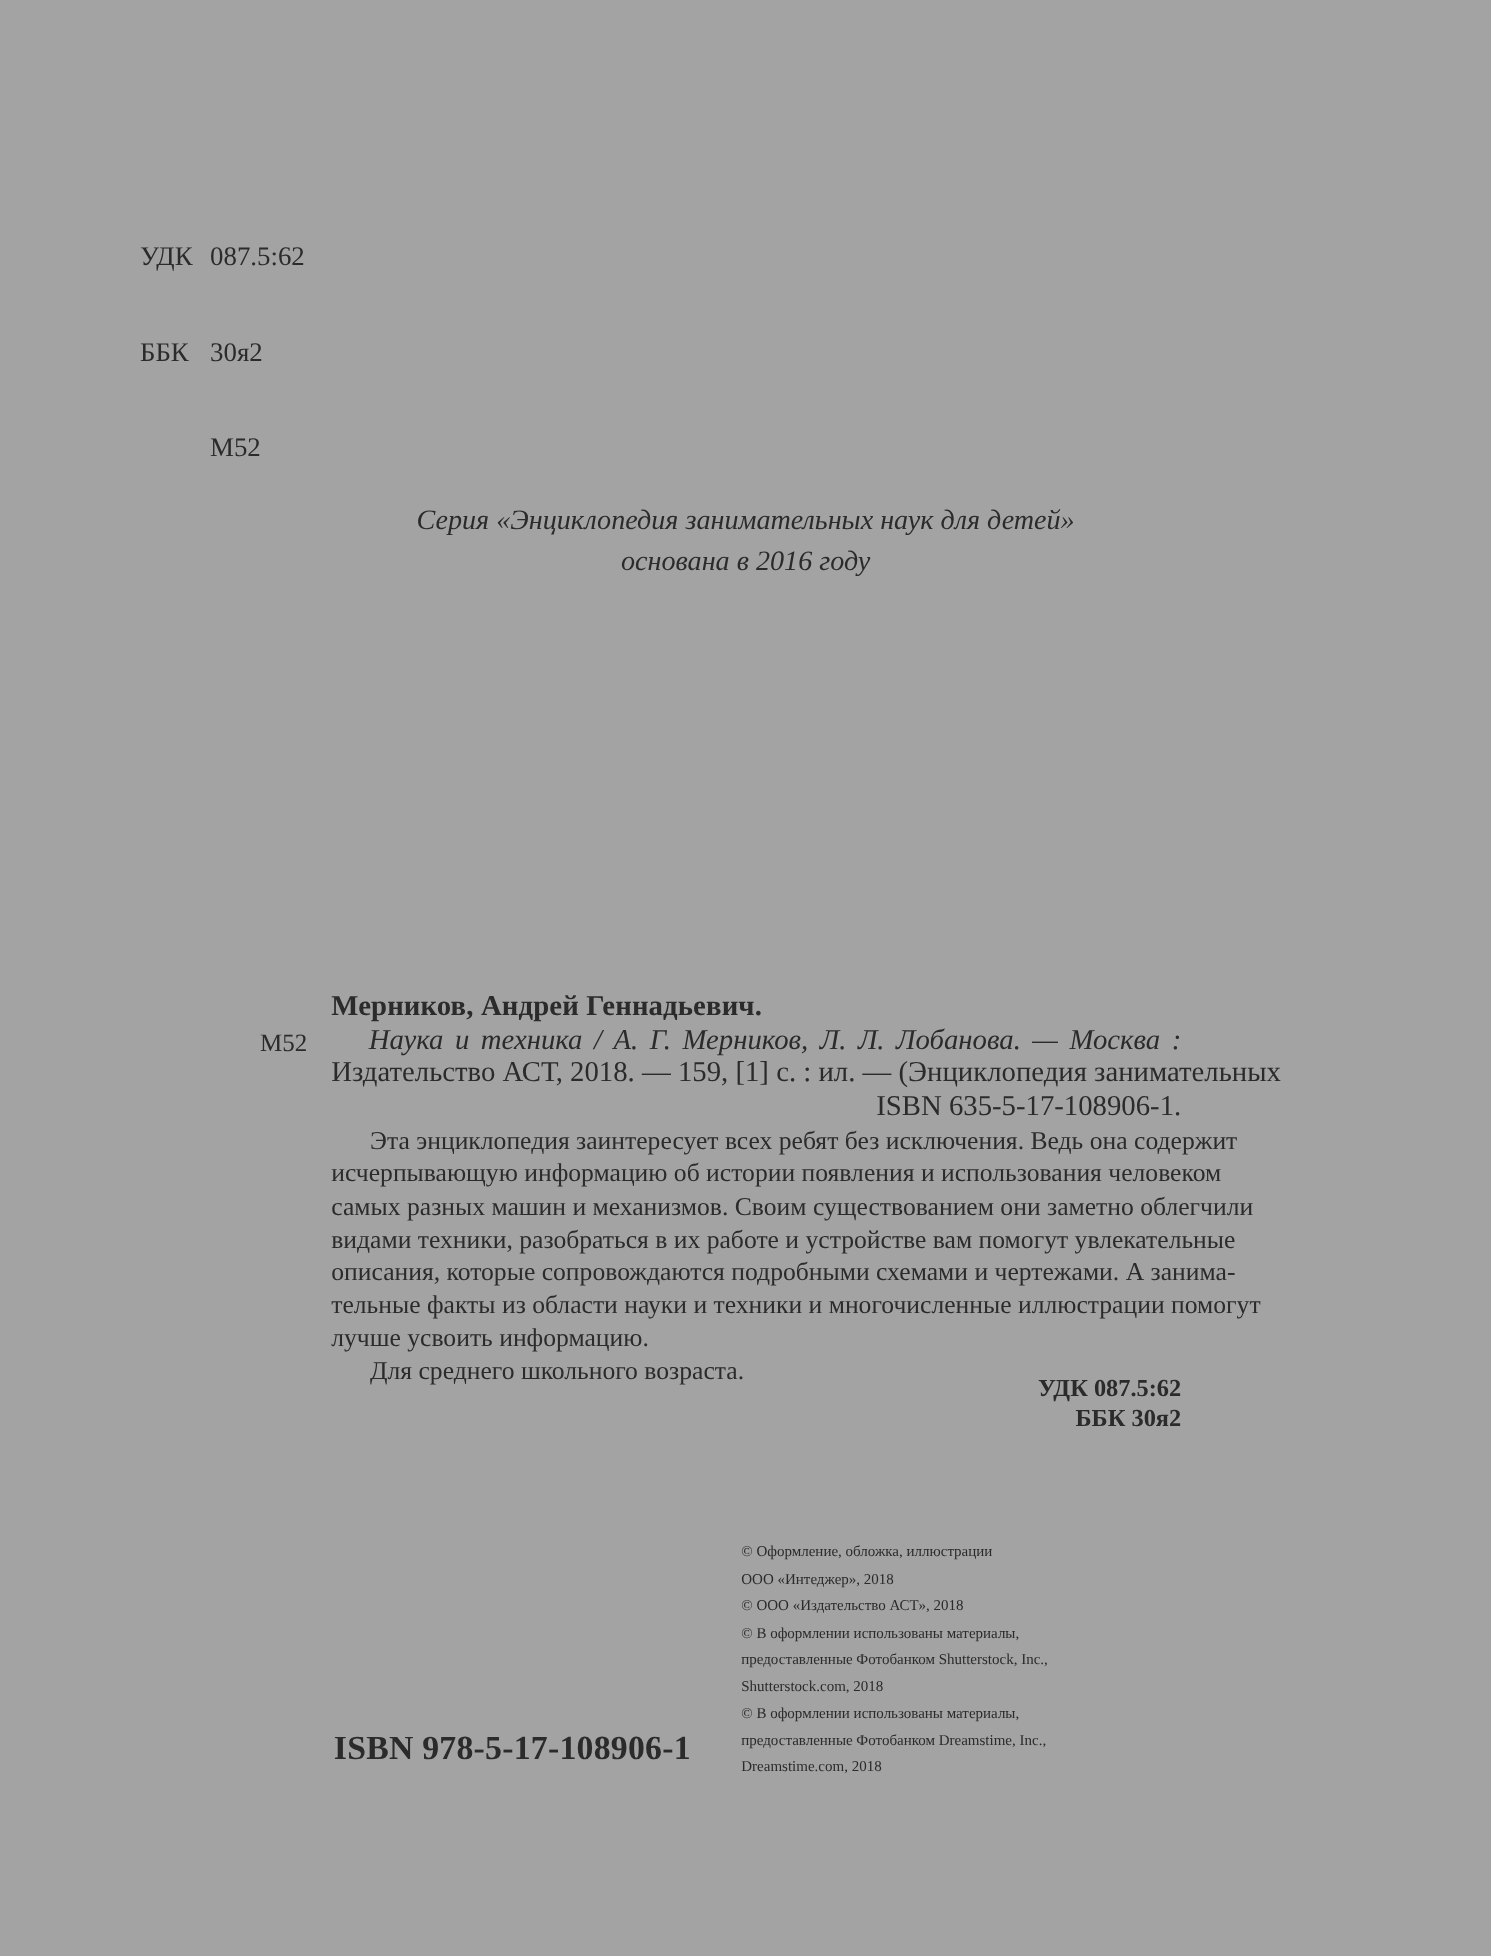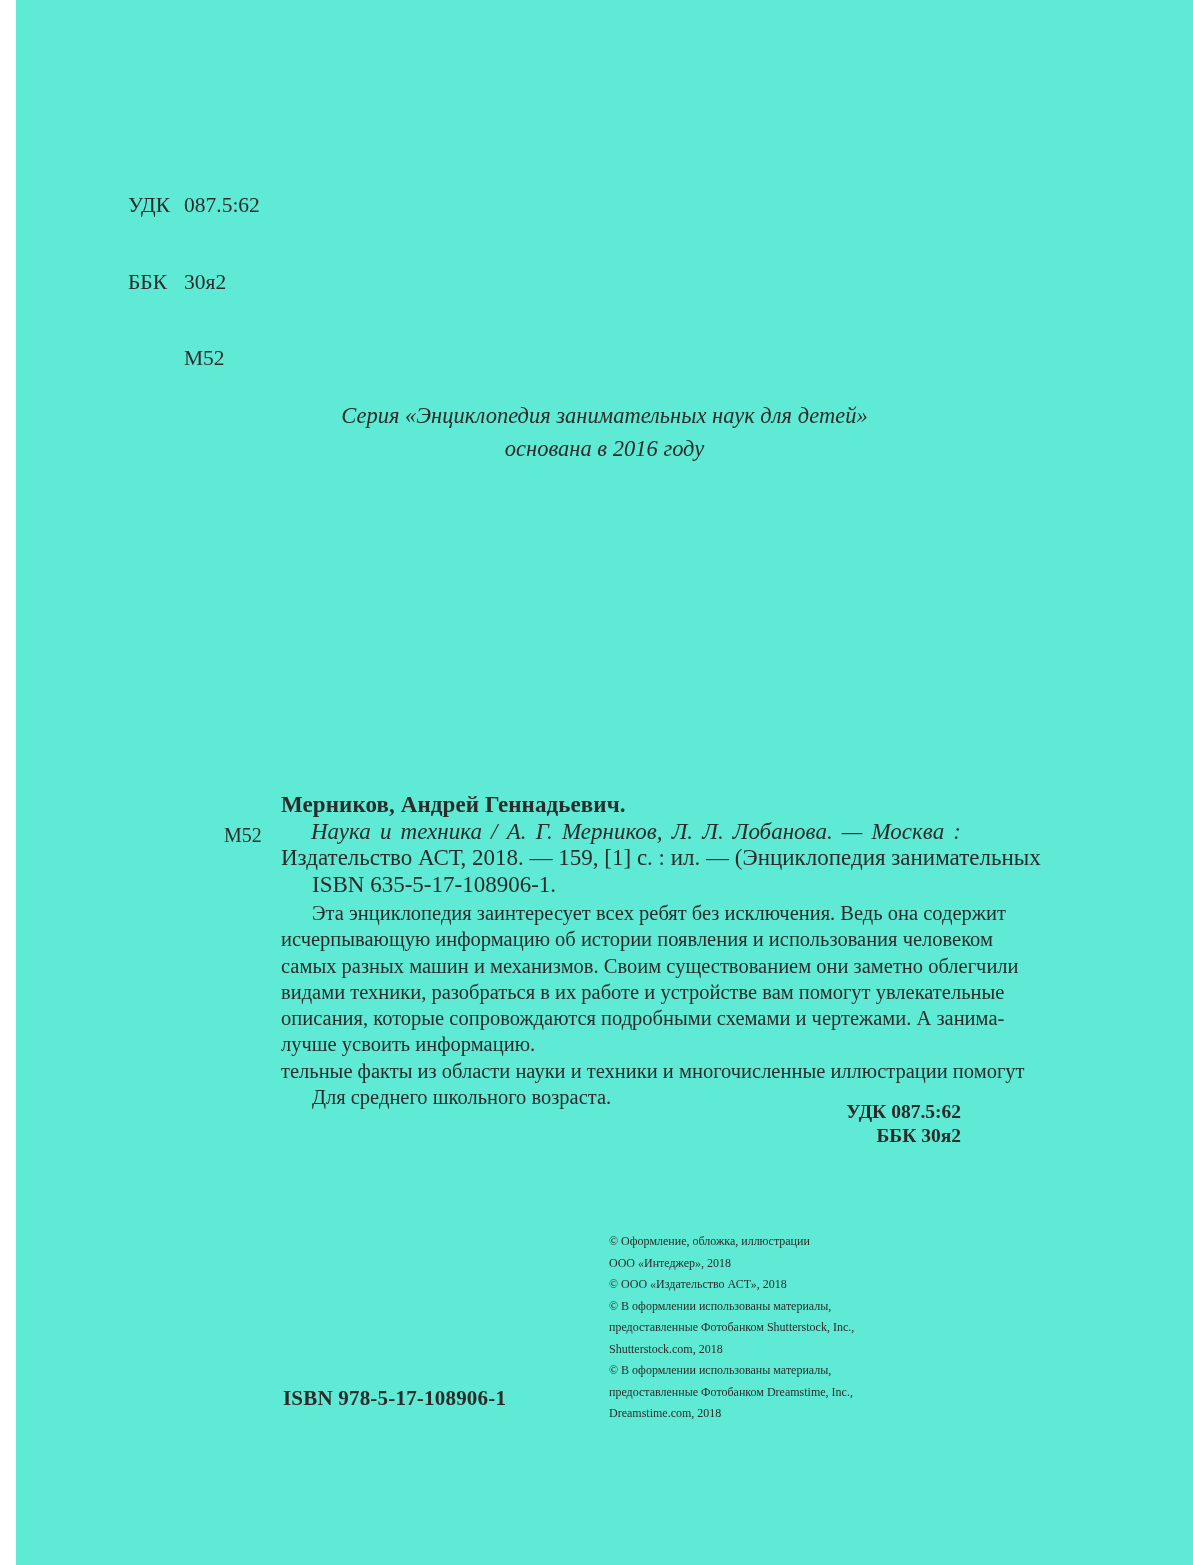--- a/index.html
+++ b/index.html
@@ -12,22 +12,21 @@
     height: 1565px;
     position: relative;
     font-family: "Liberation Serif", "DejaVu Serif", serif;
     color: #2b2b2b;
     -webkit-font-smoothing: antialiased;
   }
 
   .page {
     position: absolute;
     inset: 0;
-    background: #5eead4;
-    margin-left: 16px;
+    background: #a3a3a3;
   }
 
   
   .udk-block {
     position: absolute;
     left: 112px;
     top: 142px;
     font-size: 21.5px;
     line-height: 25.5px;
     white-space: pre;
@@ -80,20 +79,21 @@
     line-height: 26.5px;
   }
   .biblio-author {
     font-weight: bold;
     display: block;
     letter-spacing: 0.1px;
   }
   .biblio-line {
     display: block;
     white-space: nowrap;
+    text-align: right;
   }
   .biblio-line.l1 {
     padding-left: 30px;
     text-align: justify;
     text-align-last: justify;
     white-space: normal;
     font-style: italic;
   }
   .biblio-line.l3 {
     padding-left: 31px;
@@ -156,21 +156,21 @@
     display: block;
     white-space: nowrap;
   }
 
   
   .isbn-bottom {
     position: absolute;
     left: 267px;
     top: 1385px;
     font-weight: bold;
-    font-size: 21px;
+    font-size: 27px;
     line-height: 26px;
     letter-spacing: 0.2px;
   }
 </style>
 </head>
 <body>
 
 <div class="page">
 
   <div class="udk-block">
@@ -193,22 +193,22 @@
       <span class="biblio-line l3">ISBN 635-5-17-108906-1.</span>
     </div>
   </div>
 
   <div class="annotation">
     <span class="ann-line indent">Эта энциклопедия заинтересует всех ребят без исключения. Ведь она содержит</span>
     <span class="ann-line">исчерпывающую информацию об истории появления и использования человеком</span>
     <span class="ann-line">самых разных машин и механизмов. Своим существованием они заметно облегчили</span>
     <span class="ann-line">видами техники, разобраться в их работе и устройстве вам помогут увлекательные</span>
     <span class="ann-line">описания, которые сопровождаются подробными схемами и чертежами. А занима-</span>
+    <span class="ann-line">тельные факты из области науки и техники и многочисленные иллюстрации помогут</span>
     <span class="ann-line last">лучше усвоить информацию.</span>
-    <span class="ann-line">тельные факты из области науки и техники и многочисленные иллюстрации помогут</span>
     <span class="ann-para2">Для среднего школьного возраста.</span>
   </div>
 
   <div class="codes-right">
     <span>УДК 087.5:62</span>
     <span>ББК 30я2</span>
   </div>
 
   <div class="copyright">
     <span class="cp-line">© Оформление, обложка, иллюстрации</span>

